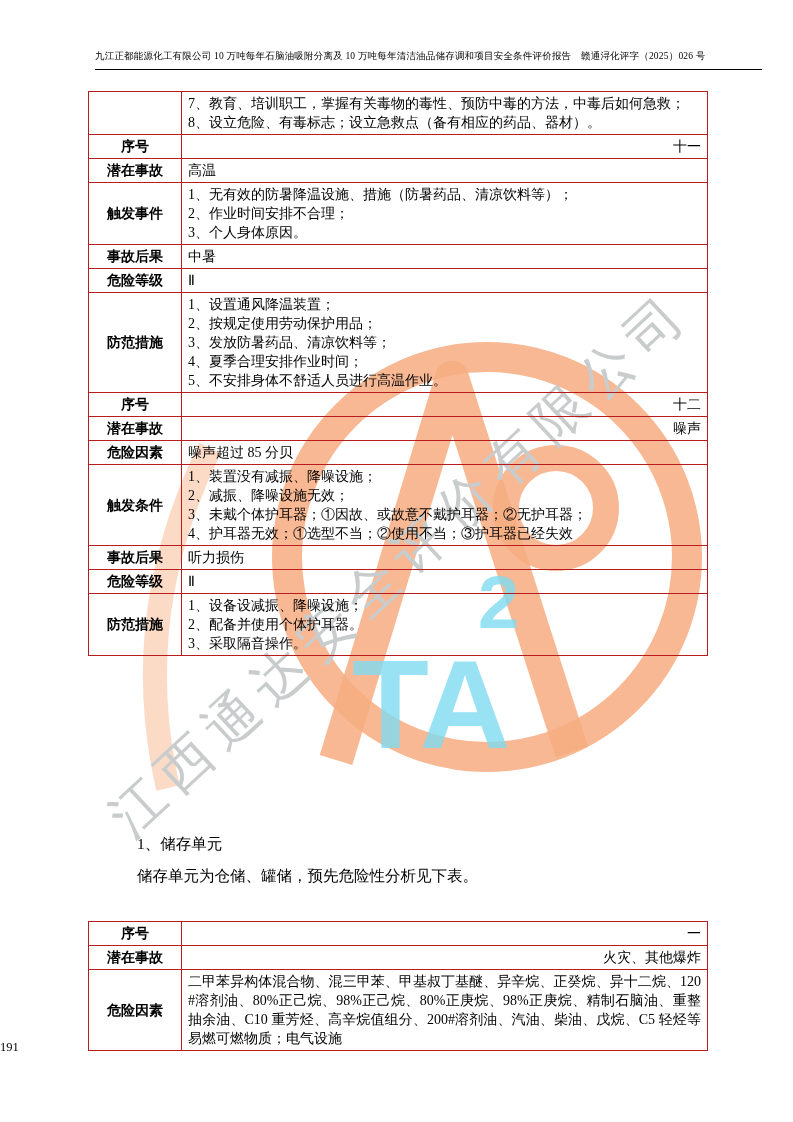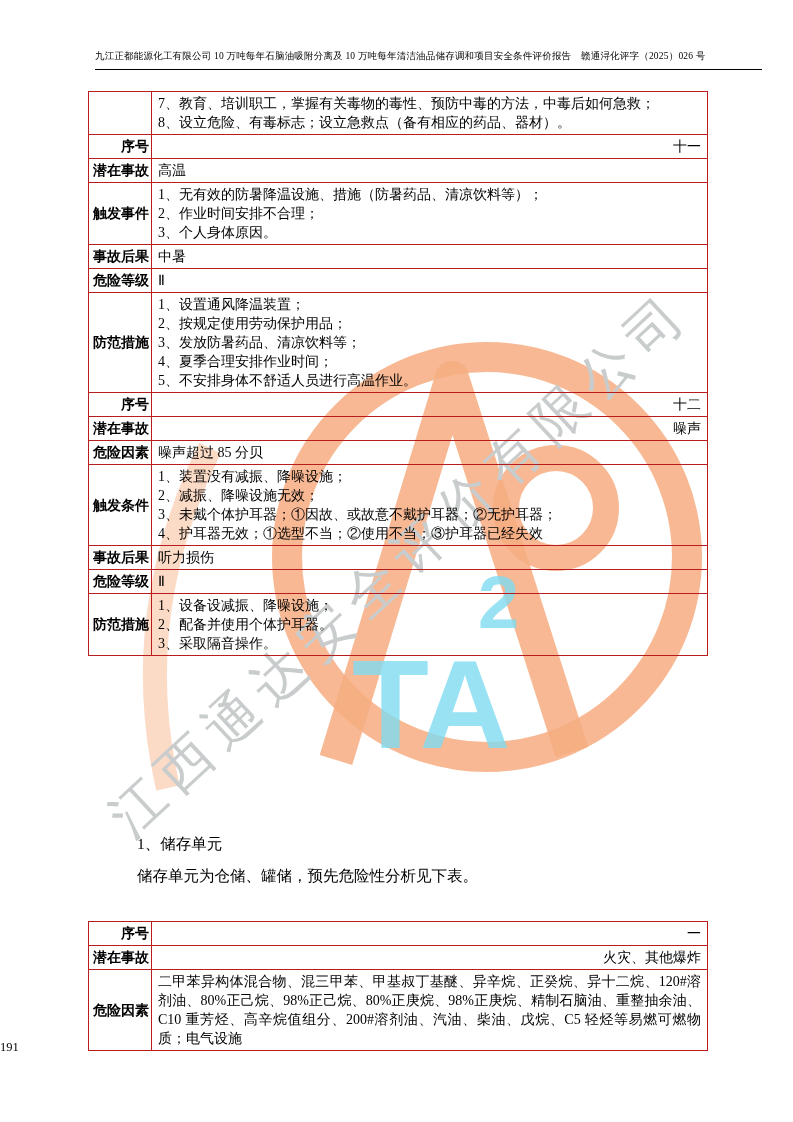--- a/index.html
+++ b/index.html
@@ -21,21 +21,21 @@
     font-size:9.5px;white-space:nowrap;border-bottom:1px solid #000;
     padding-bottom:6px;letter-spacing:0.2px;margin-left:32px;
   }
   table{border-collapse:collapse;table-layout:fixed;width:620px;background:transparent;}
   td{
     border:1px solid #b91c1c;font-size:14px;line-height:19px;
     padding:2px 6px;vertical-align:middle;white-space:pre-line;
     word-break:break-all;
   }
   td.label{
-    width:58px;font-weight:bold;text-align:right;padding:2px 2px;
+    width:58px;font-weight:bold;text-align:center;padding:2px 17px;
     line-height:19px;white-space:normal;
   }
   td.c{text-align:right;}
   td.j{text-align:justify;}
   #table1{position:absolute;top:91px;left:88px;}
   #table2{position:absolute;top:921px;left:88px;}
   .sec-heading{position:absolute;top:834px;left:137px;font-size:15.5px;}
   .sec-intro{position:absolute;top:866px;left:137px;font-size:15.5px;}
   .tbl-title{
     position:absolute;top:896px;left:0;width:793px;text-align:center;

